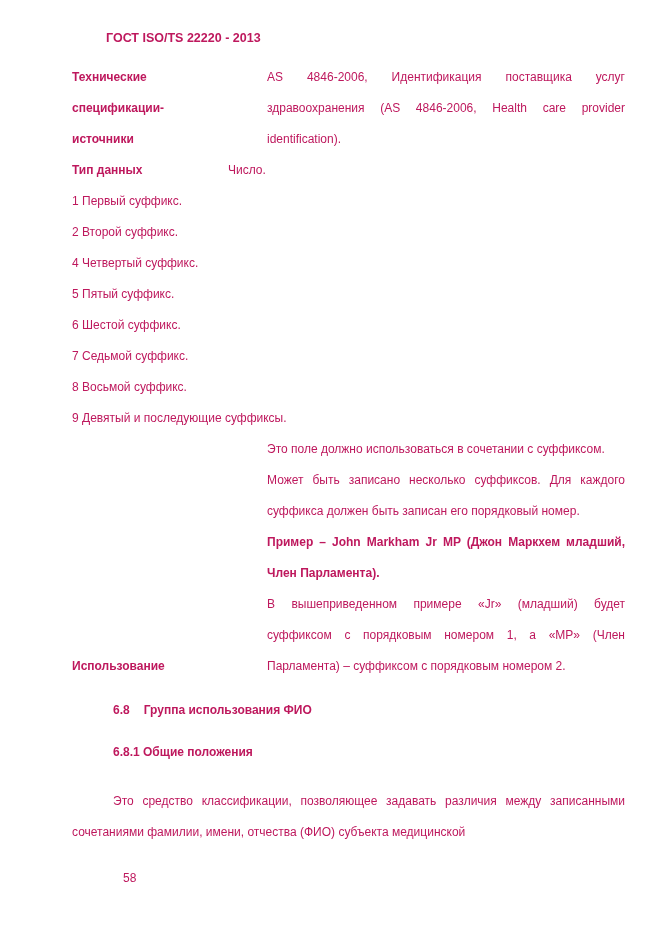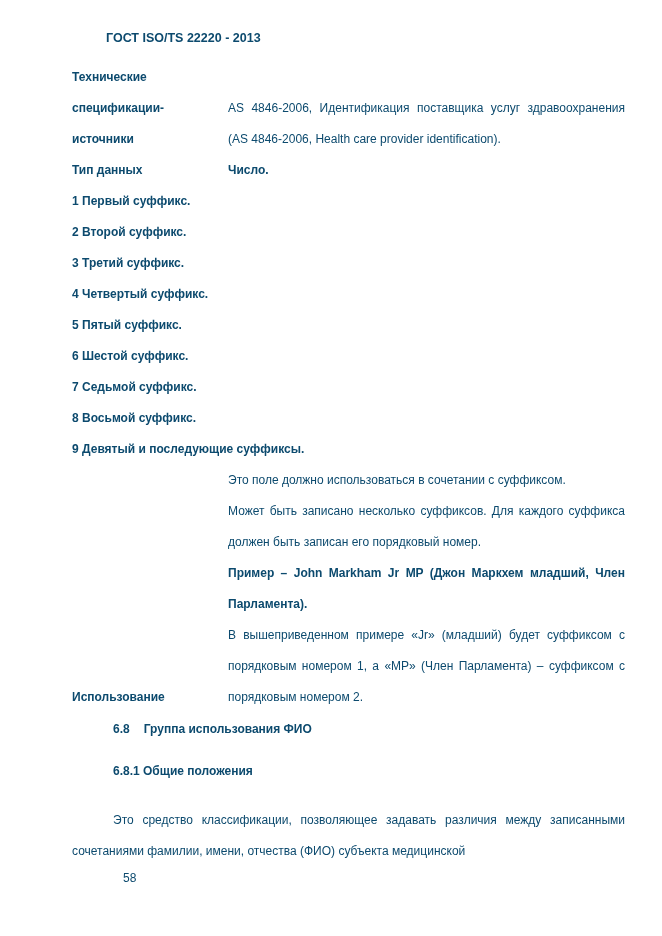--- a/index.html
+++ b/index.html
@@ -1,21 +1,21 @@
 <!DOCTYPE html>
 <html><head>
 <meta charset="utf-8">
 <style>
   * { margin: 0; padding: 0; box-sizing: border-box; }
   html, body { background: #ffffff; }
   .page {
     width: 662px;
     height: 936px;
     background: #ffffff;
-    color: #0c4a6e;
+    color: #be185d;
     font-family: "Liberation Sans", sans-serif;
     font-size: 12px;
     position: relative;
     padding: 30px 37px 0 72px;
     overflow: hidden;
   }
   .doc-header {
     font-weight: bold;
     font-size: 12.5px;
     line-height: 16px;
@@ -29,33 +29,33 @@
     width: 156px;
     font-weight: bold;
     line-height: 31px;
     padding-right: 12px;
   }
   .spec-value {
     flex: 1;
     line-height: 31px;
     min-width: 0;
   }
-  .spec-value .para { text-align: justify; }
-  .spec-value .line { text-align: left; font-weight: bold; }
+  .spec-value .para { text-align: justify; margin-left: 39px; }
+  .spec-value .line { text-align: left; }
   .example {
     font-weight: bold;
     text-align: justify;
   }
   .section-heading {
     font-weight: bold;
     line-height: 16px;
     margin-left: 41px;
   }
   .section-heading .num { margin-right: 14px; }
-  .h68 { margin-top: 8px; }
+  .h68 { margin-top: 20px; }
   .h681 { margin-top: 26px; }
   .body-para {
     margin-top: 26px;
     line-height: 31px;
     text-align: justify;
     text-indent: 41px;
   }
   .page-number {
     position: absolute;
     left: 123px;
@@ -83,21 +83,20 @@
       <div class="spec-label">Тип данных</div>
       <div class="spec-value">
         <div class="line">Число.</div>
       </div>
     </div>
 
     <div class="spec-row">
       <div class="spec-value">
         <div class="line">1 Первый суффикс.</div>
         <div class="line">2 Второй суффикс.</div>
-        <div class="line">3 Третий суффикс.</div>
         <div class="line">4 Четвертый суффикс.</div>
         <div class="line">5 Пятый суффикс.</div>
         <div class="line">6 Шестой суффикс.</div>
         <div class="line">7 Седьмой суффикс.</div>
         <div class="line">8 Восьмой суффикс.</div>
         <div class="line">9 Девятый и последующие суффиксы.</div>
       </div>
     </div>
 
     <div class="spec-row">

